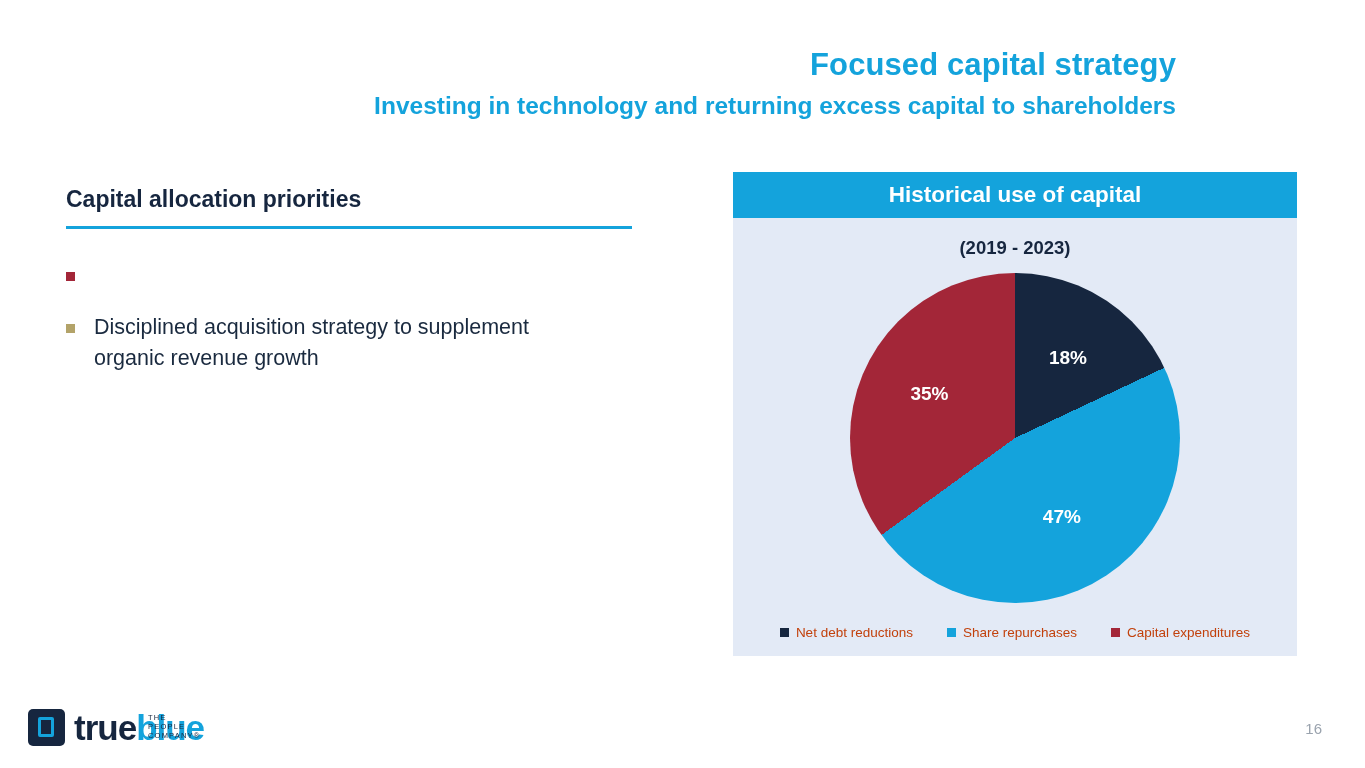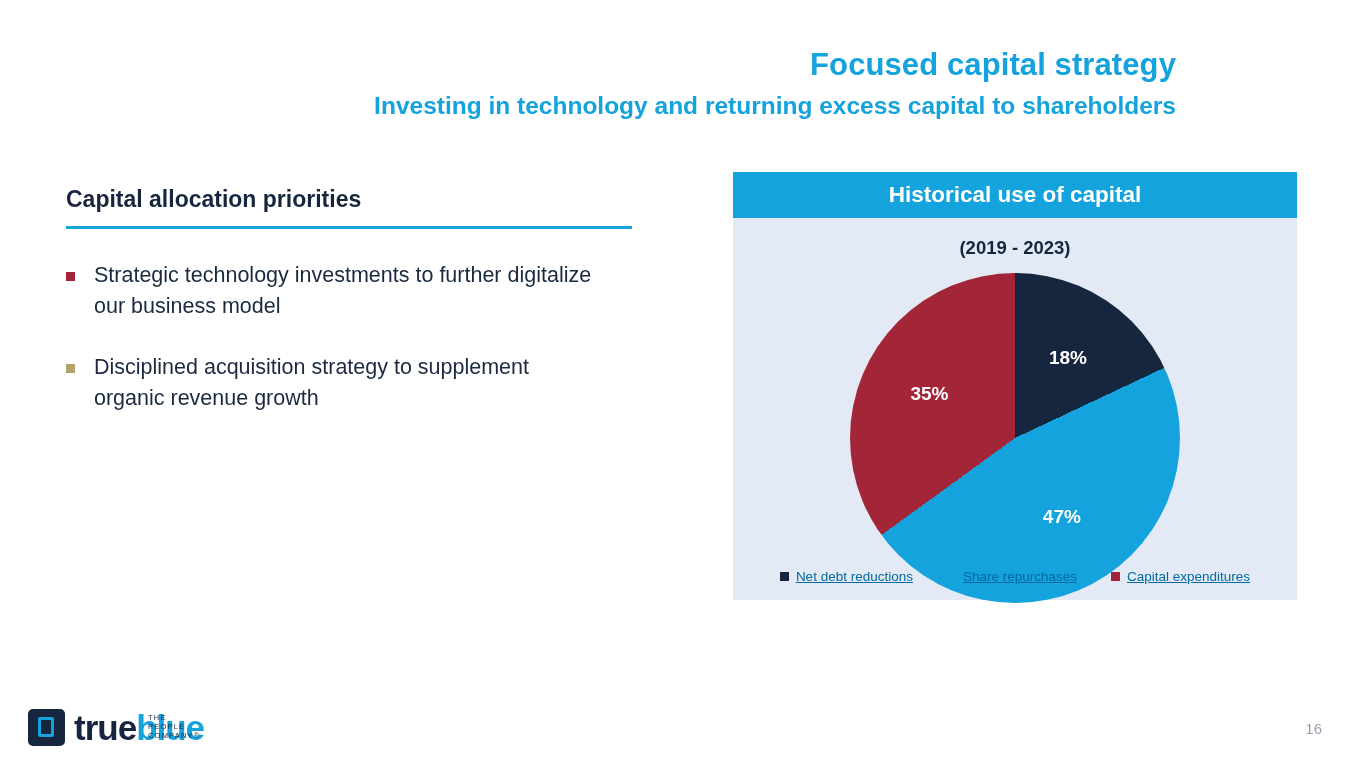--- a/index.html
+++ b/index.html
@@ -82,21 +82,21 @@
     line-height: 1.42;
     max-width: 510px;
   }
 
   
   .panel {
     position: absolute;
     left: 733px;
     top: 172px;
     width: 564px;
-    height: 428px;
+    height: 484px;
     background: #E3EAF6;
   }
   .panel-header {
     height: 46px;
     background: #14A3DC;
     display: flex;
     align-items: center;
     justify-content: center;
   }
   .panel-header-text {
@@ -145,22 +145,21 @@
     display: flex;
     align-items: center;
     gap: 7px;
   }
   .legend-swatch {
     width: 9px;
     height: 9px;
   }
   .legend-label {
     font-size: 13.5px;
-    color: #0369a1;
-    text-decoration: underline;
+    color: #c2410c;
   }
 
   
   .logo {
     position: absolute;
     left: 28px;
     bottom: 22px;
     display: flex;
     align-items: center;
   }
@@ -216,21 +215,20 @@
   <div class="title-sub">Investing in technology and returning excess capital to shareholders</div>
 </div>
 
 <div class="left-col">
   <div class="left-heading">Capital allocation priorities</div>
   <div class="left-rule"></div>
 
   <div class="bullets">
     <div class="bullet">
       <span class="bullet-marker m-maroon" style="background: rgb(163, 38, 56);"></span>
-      <span class="bullet-text">Strategic technology investments to further digitalize our business model</span>
     </div>
     <div class="bullet">
       <span class="bullet-marker m-gold" style="background: rgb(179, 163, 105);"></span>
       <span class="bullet-text">Disciplined acquisition strategy to supplement organic revenue growth</span>
     </div>
   </div>
 </div>
 
 <div class="panel">
   <div class="panel-header">

